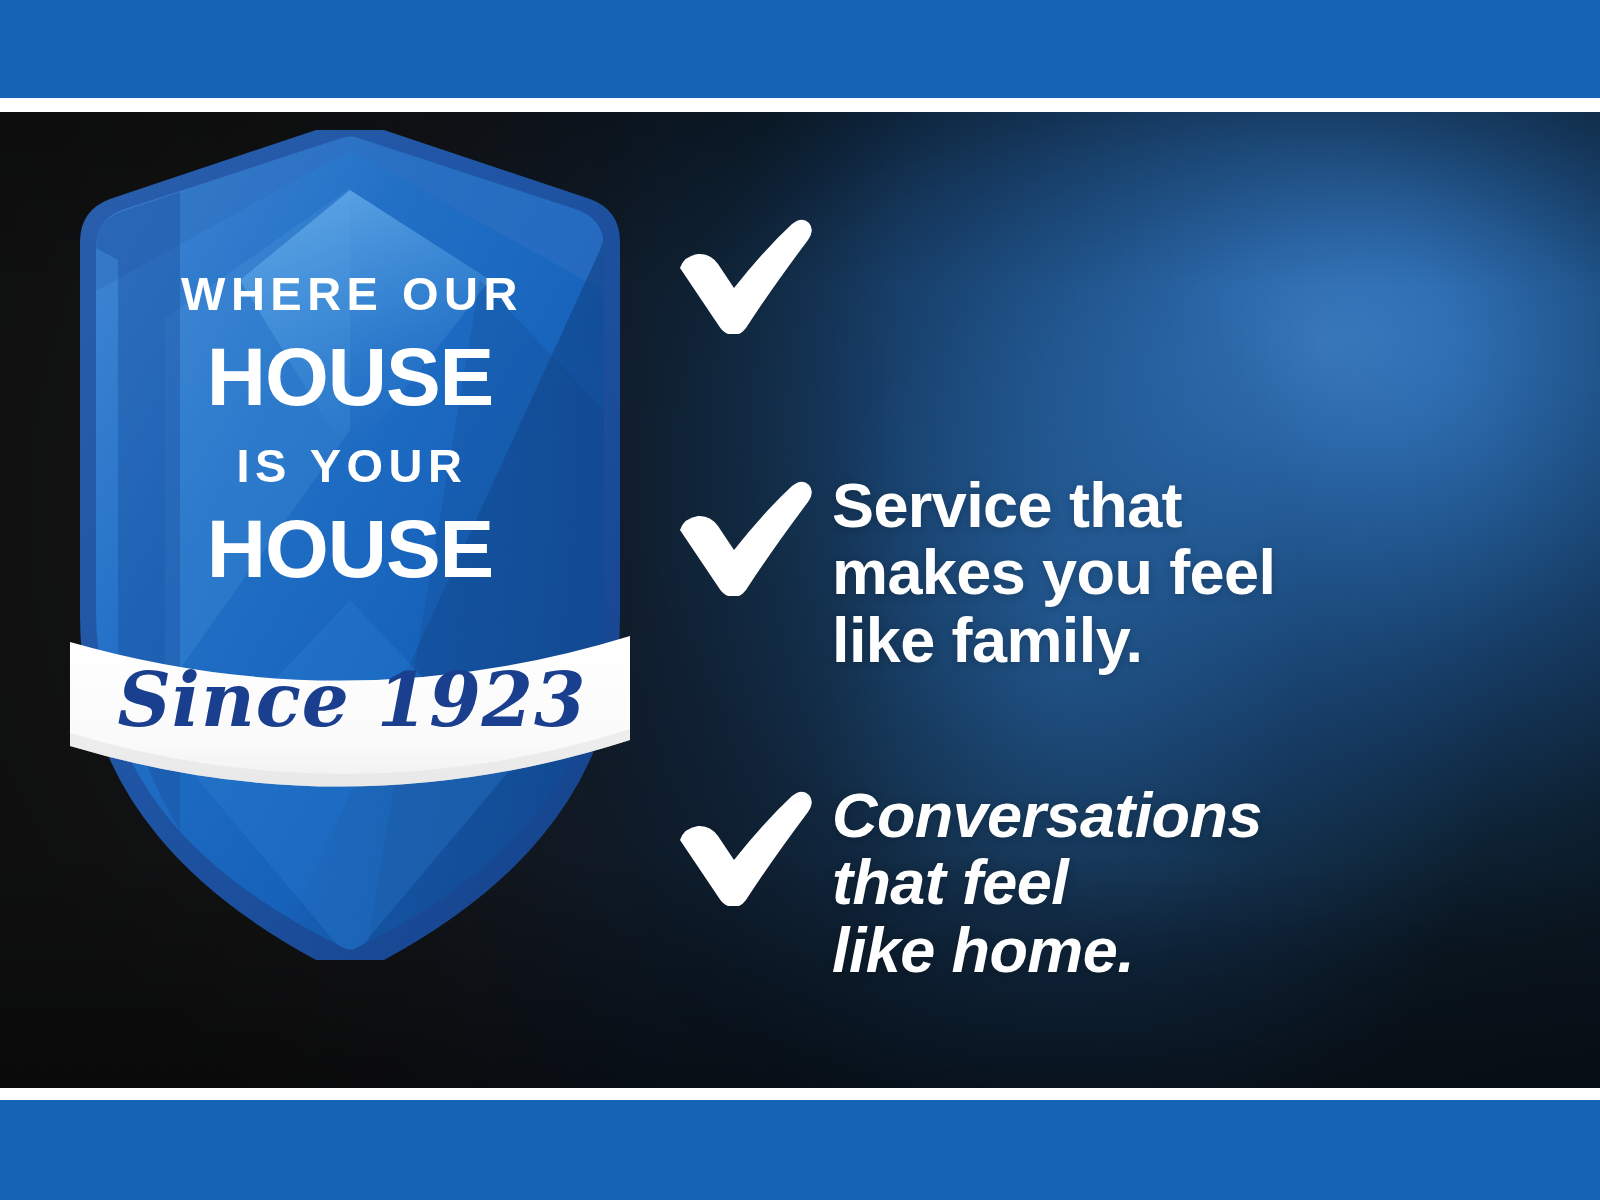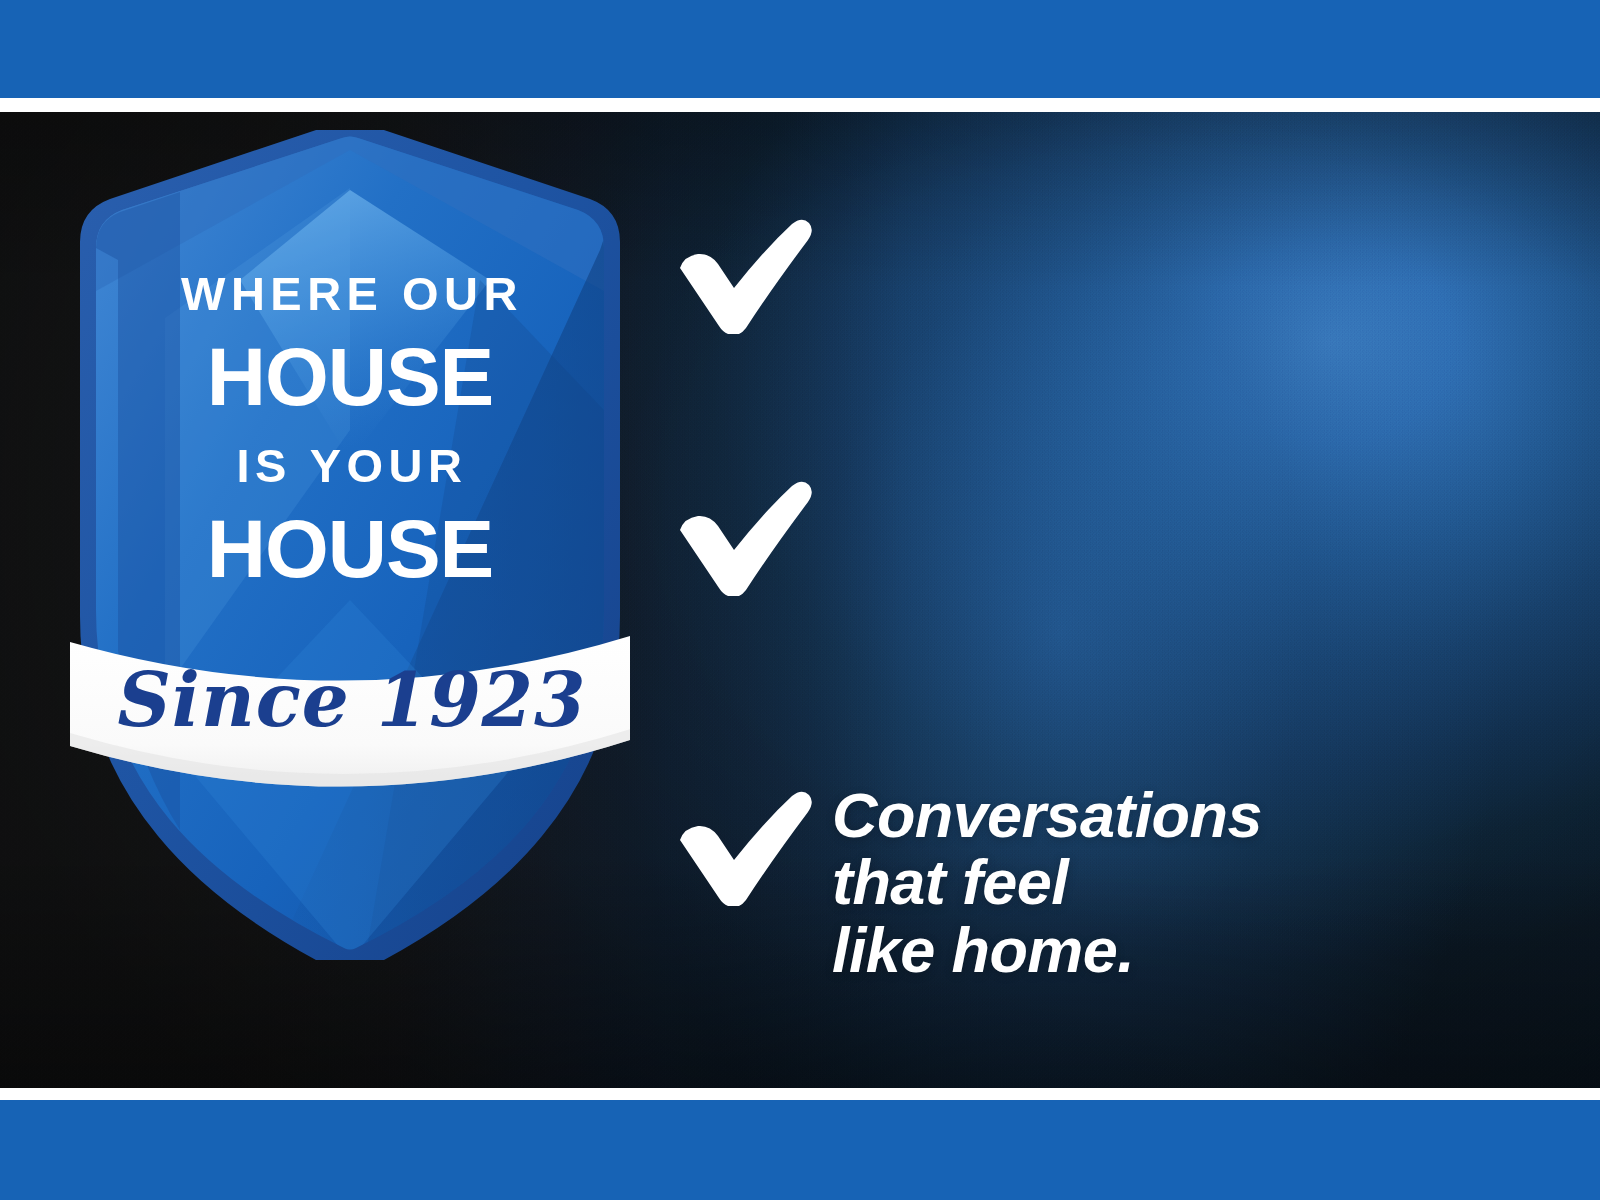--- a/index.html
+++ b/index.html
@@ -209,20 +209,23 @@
     </div>
 
     <div class="benefit" id="benefit-1">
       <div class="check-wrap">
         <svg viewBox="0 0 146 118" xmlns="http://www.w3.org/2000/svg">
           <path d="M12 52 Q16 40 30 38 Q42 37 50 48 L66 72
                    Q96 34 124 8 Q134 0 141 7 Q147 14 140 24
                    Q104 72 78 112 Q72 120 64 119 Q56 118 51 110 Z" fill="#FFFFFF"></path>
         </svg>
       </div>
+      <div class="benefit-text">Service that
+makes you feel
+like family.</div>
     </div>
 
     <div class="benefit" id="benefit-2">
       <div class="check-wrap">
         <svg viewBox="0 0 146 118" xmlns="http://www.w3.org/2000/svg">
           <path d="M12 52 Q16 40 30 38 Q42 37 50 48 L66 72
                    Q96 34 124 8 Q134 0 141 7 Q147 14 140 24
                    Q104 72 78 112 Q72 120 64 119 Q56 118 51 110 Z" fill="#FFFFFF"></path>
         </svg>
       </div>

